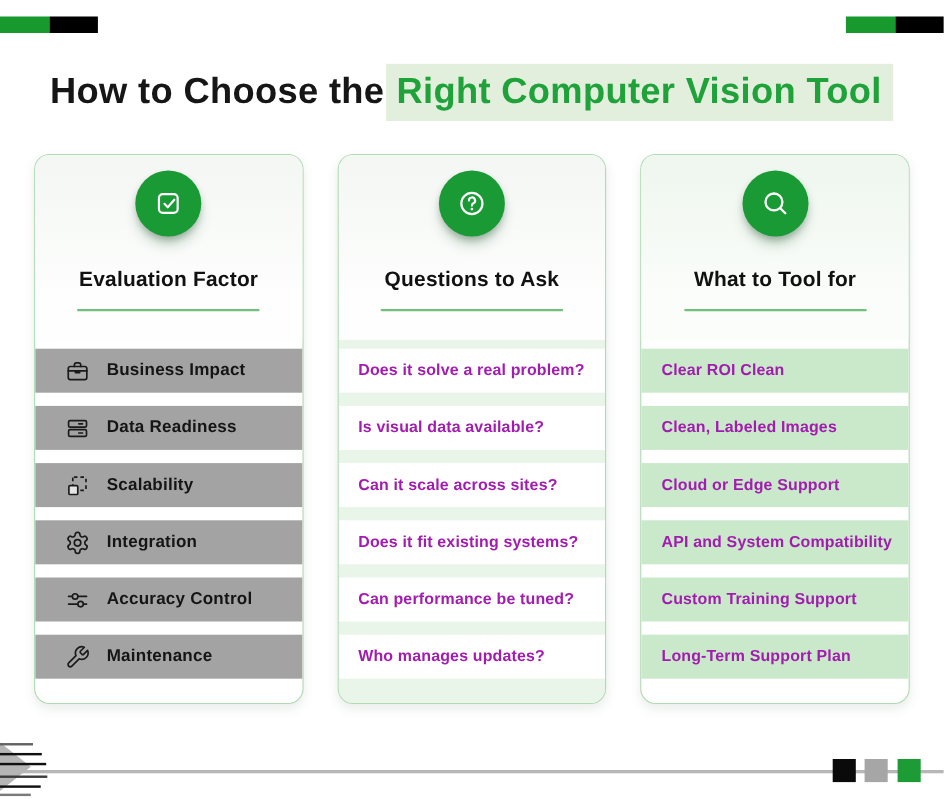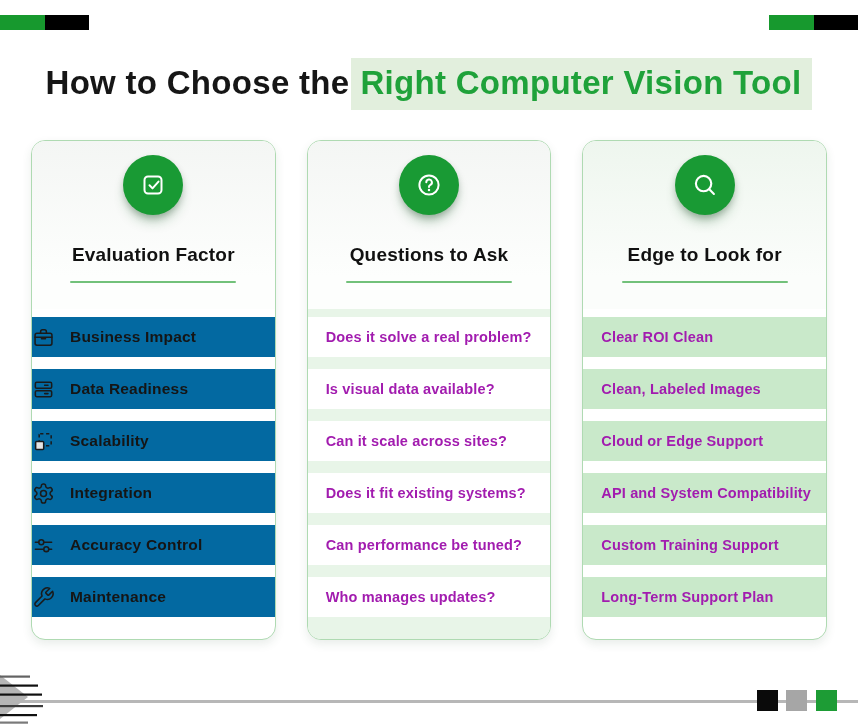--- a/index.html
+++ b/index.html
@@ -52,21 +52,21 @@
     box-shadow:0 9px 14px -5px rgba(20,90,35,.45),0 3px 6px rgba(0,0,0,.15);
   }
   .col-title{
     margin:29px 0 0 0;font-size:19px;font-weight:700;color:#111;letter-spacing:.2px;
   }
   .underline{width:166px;height:2px;background:#72c17a;margin-top:15px;border-radius:1px;}
 
   .rows{flex:1;display:flex;flex-direction:column;gap:12px;padding-top:8px;}
   .card-2 .rows{background:#e8f5e8;}
   .row{height:40px;flex:none;display:flex;align-items:center;box-sizing:border-box;}
-  .card-1 .row{background:#0369a1;}
+  .card-1 .row{background:#a3a3a3;padding-left:27px;}
   .card-2 .row{background:#ffffff;padding-left:18px;}
   .card-3 .row{background:#c9e9ca;padding-left:18px;}
   .row-icon{width:23px;height:23px;flex:none;margin-right:15px;display:flex;align-items:center;}
   .card-1 .row-label{font-size:15.5px;font-weight:700;color:#151515;letter-spacing:.2px;}
   .card-2 .row-label,.card-3 .row-label{font-size:14.5px;font-weight:600;color:#a21caf;letter-spacing:.15px;}
 
   
   .footer-line{position:absolute;left:0;top:700px;width:858px;height:3px;background:#b7b7b7;}
   .footer-square{position:absolute;top:690px;width:21px;height:21px;}
   #sq-black{left:757px;background:#0a0a0a;}
@@ -193,21 +193,21 @@
   </div>
 
   <div class="card card-3">
     <div class="card-header">
       <div class="icon-circle">
         <svg width="30" height="30" viewBox="0 0 30 30" fill="none" stroke="#fff" stroke-width="2.1" stroke-linecap="round">
           <circle cx="13.6" cy="13.6" r="7.7"></circle>
           <path d="M19.3 19.3l4.6 4.6"></path>
         </svg>
       </div>
-      <h2 class="col-title">Edge to Look for</h2>
+      <h2 class="col-title">What to Tool for</h2>
       <div class="underline"></div>
     </div>
     <div class="rows">
       <div class="row">
           <span class="row-label">Clear ROI Clean</span>
         </div>
       <div class="row">
           <span class="row-label">Clean, Labeled Images</span>
         </div>
       <div class="row">

